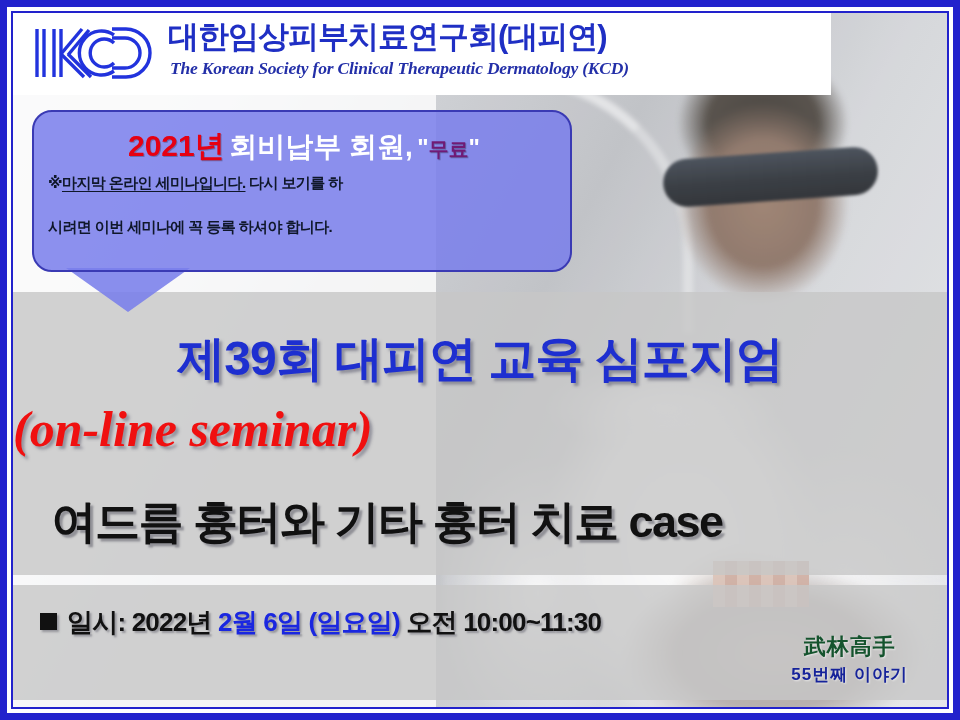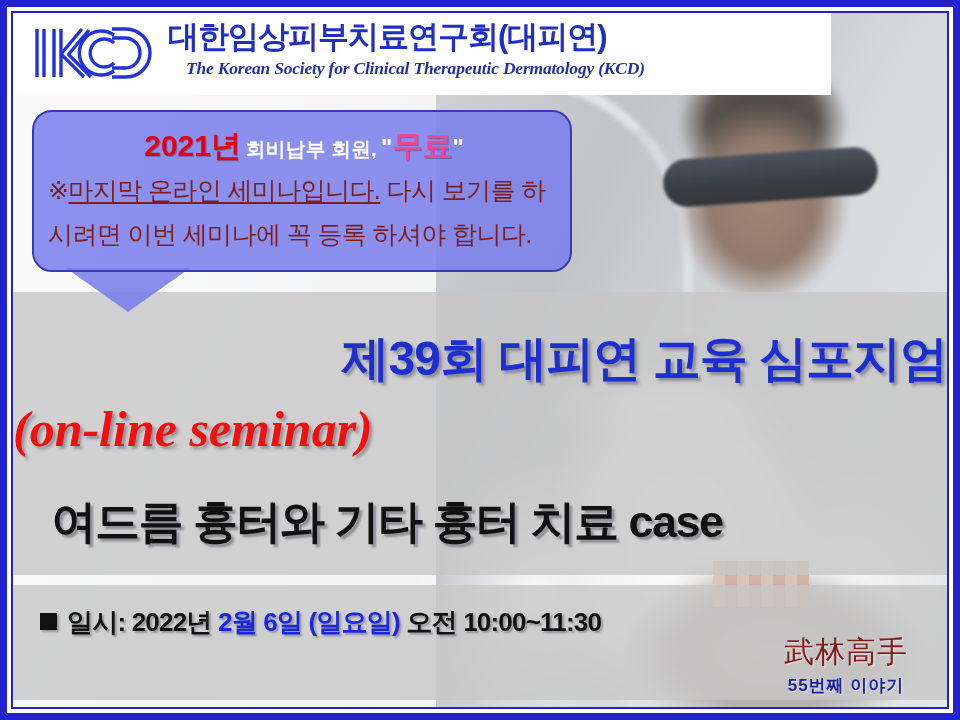--- a/index.html
+++ b/index.html
@@ -121,21 +121,20 @@
     position:absolute;left:155px;top:3px;
     font-size:31px;font-weight:bold;color:#1f2fc4;
     letter-spacing:-1px;white-space:nowrap;
     font-family:"Liberation Sans","DejaVu Sans",sans-serif;
   }
   .society-en{
     position:absolute;left:157px;top:45px;
     font-size:17.5px;font-weight:bold;font-style:italic;
     color:#232fa8;white-space:nowrap;letter-spacing:-.2px;
     font-family:"Liberation Serif","DejaVu Serif",serif;
-    margin-left:16px;
   }
 
   
   .callout{
     position:absolute;left:32px;top:110px;width:540px;height:162px;
     background:rgba(121,126,235,.86);
     border:2px solid #3a3ab4;
     border-radius:20px;
     z-index:20;
     box-sizing:border-box;
@@ -150,47 +149,47 @@
   }
   .callout-line1{
     position:absolute;left:0;top:14px;width:540px;
     text-align:center;white-space:nowrap;
   }
   .c-red-big{
     font-size:30px;font-weight:bold;color:#e60012;
     text-shadow:1px 1px 0 rgba(0,0,0,.25);
   }
   .c-white{
-    font-size:20px;font-weight:bold;color:#ffffff;
+    font-size:28px;font-weight:bold;color:#ffffff;
   }
   .c-quote{
     font-size:24px;font-weight:bold;color:#ffffff;
   }
   .c-red-free{
-    font-size:30px;font-weight:bold;color:#ec4899;
+    font-size:20px;font-weight:bold;color:#701a75;
     text-shadow:1px 1px 0 rgba(0,0,0,.25);
   }
   .callout-line2,.callout-line3{
     position:absolute;left:14px;width:516px;
-    font-size:25px;font-weight:normal;color:#7f1d1d;
+    font-size:15px;font-weight:bold;color:#0f172a;
     letter-spacing:-.6px;white-space:nowrap;
   }
   .callout-line2{top:62px;}
   .callout-line3{top:106px;}
   .u-line{text-decoration:underline;text-underline-offset:3px;}
 
   
   .band-mid{
     position:absolute;left:13px;top:292px;width:934px;height:283px;
     background:rgba(199,199,199,.80);
     z-index:5;
   }
   .title-main{
     position:absolute;left:13px;top:327px;width:934px;
-    text-align:right;
+    text-align:center;
     font-size:48px;font-weight:bold;color:#1e2fd0;
     letter-spacing:-1px;white-space:nowrap;
     text-shadow:3px 3px 3px rgba(90,90,110,.55);
     z-index:12;
   }
   .title-sub-en{
     position:absolute;left:13px;top:400px;width:934px;
     font-size:50px;font-weight:bold;font-style:italic;color:#f01010;
     white-space:nowrap;
     font-family:"Liberation Serif","DejaVu Serif",serif;
@@ -228,21 +227,21 @@
     box-shadow:2px 2px 2px rgba(110,110,120,.6);
   }
   .date-blue{color:#1a27e0;}
 
   
   .sig{
     position:absolute;right:52px;top:632px;
     text-align:center;z-index:12;
   }
   .sig-cn{
-    font-size:30px;font-weight:normal;color:#7f1d1d;
+    font-size:22px;font-weight:bold;color:#14532d;
     letter-spacing:1px;white-space:nowrap;
     text-shadow:1px 1px 2px rgba(255,255,255,.6);
     font-family:"DejaVu Sans","Liberation Sans",sans-serif;
   }
   .sig-kr{
     margin-top:1px;
     font-size:17px;font-weight:bold;color:#16239a;
     letter-spacing:1px;white-space:nowrap;
     text-shadow:1px 1px 2px rgba(255,255,255,.6);
   }

